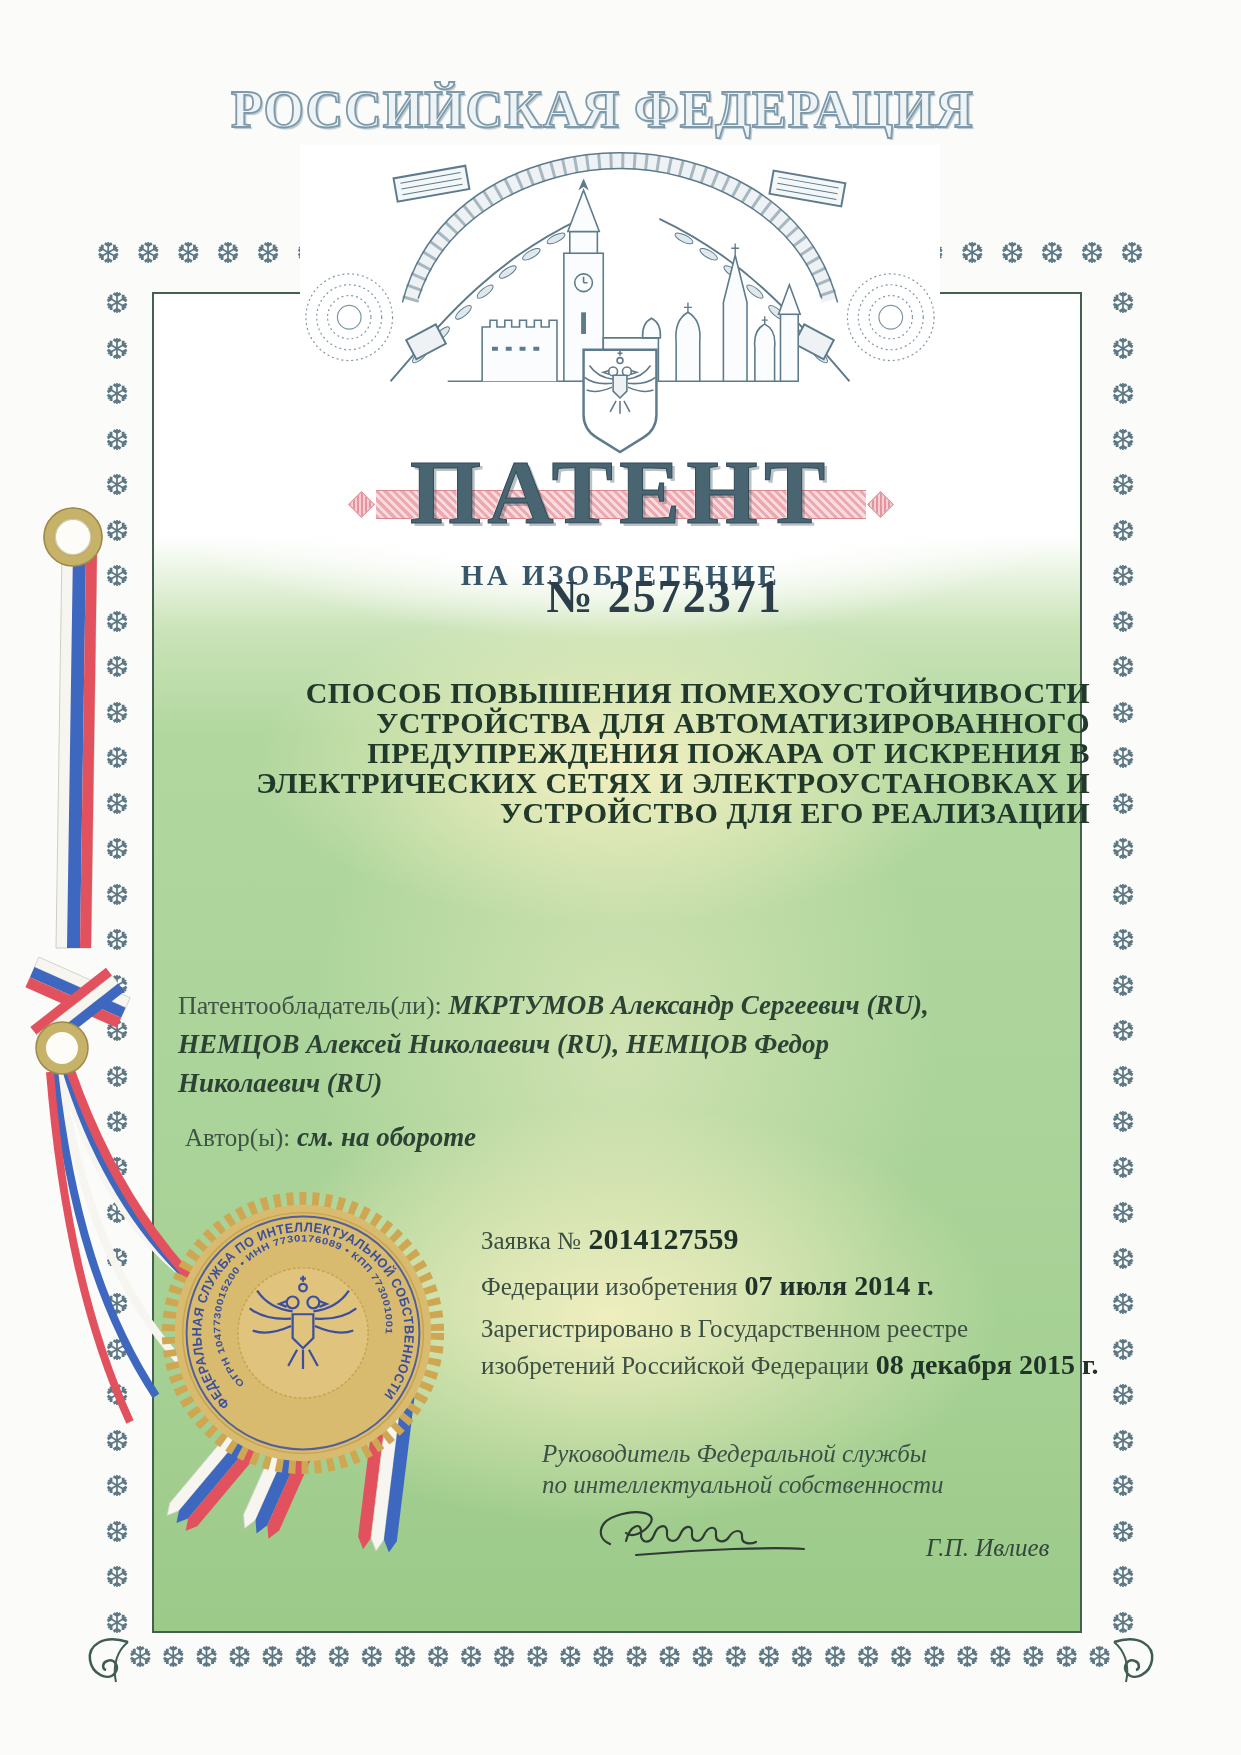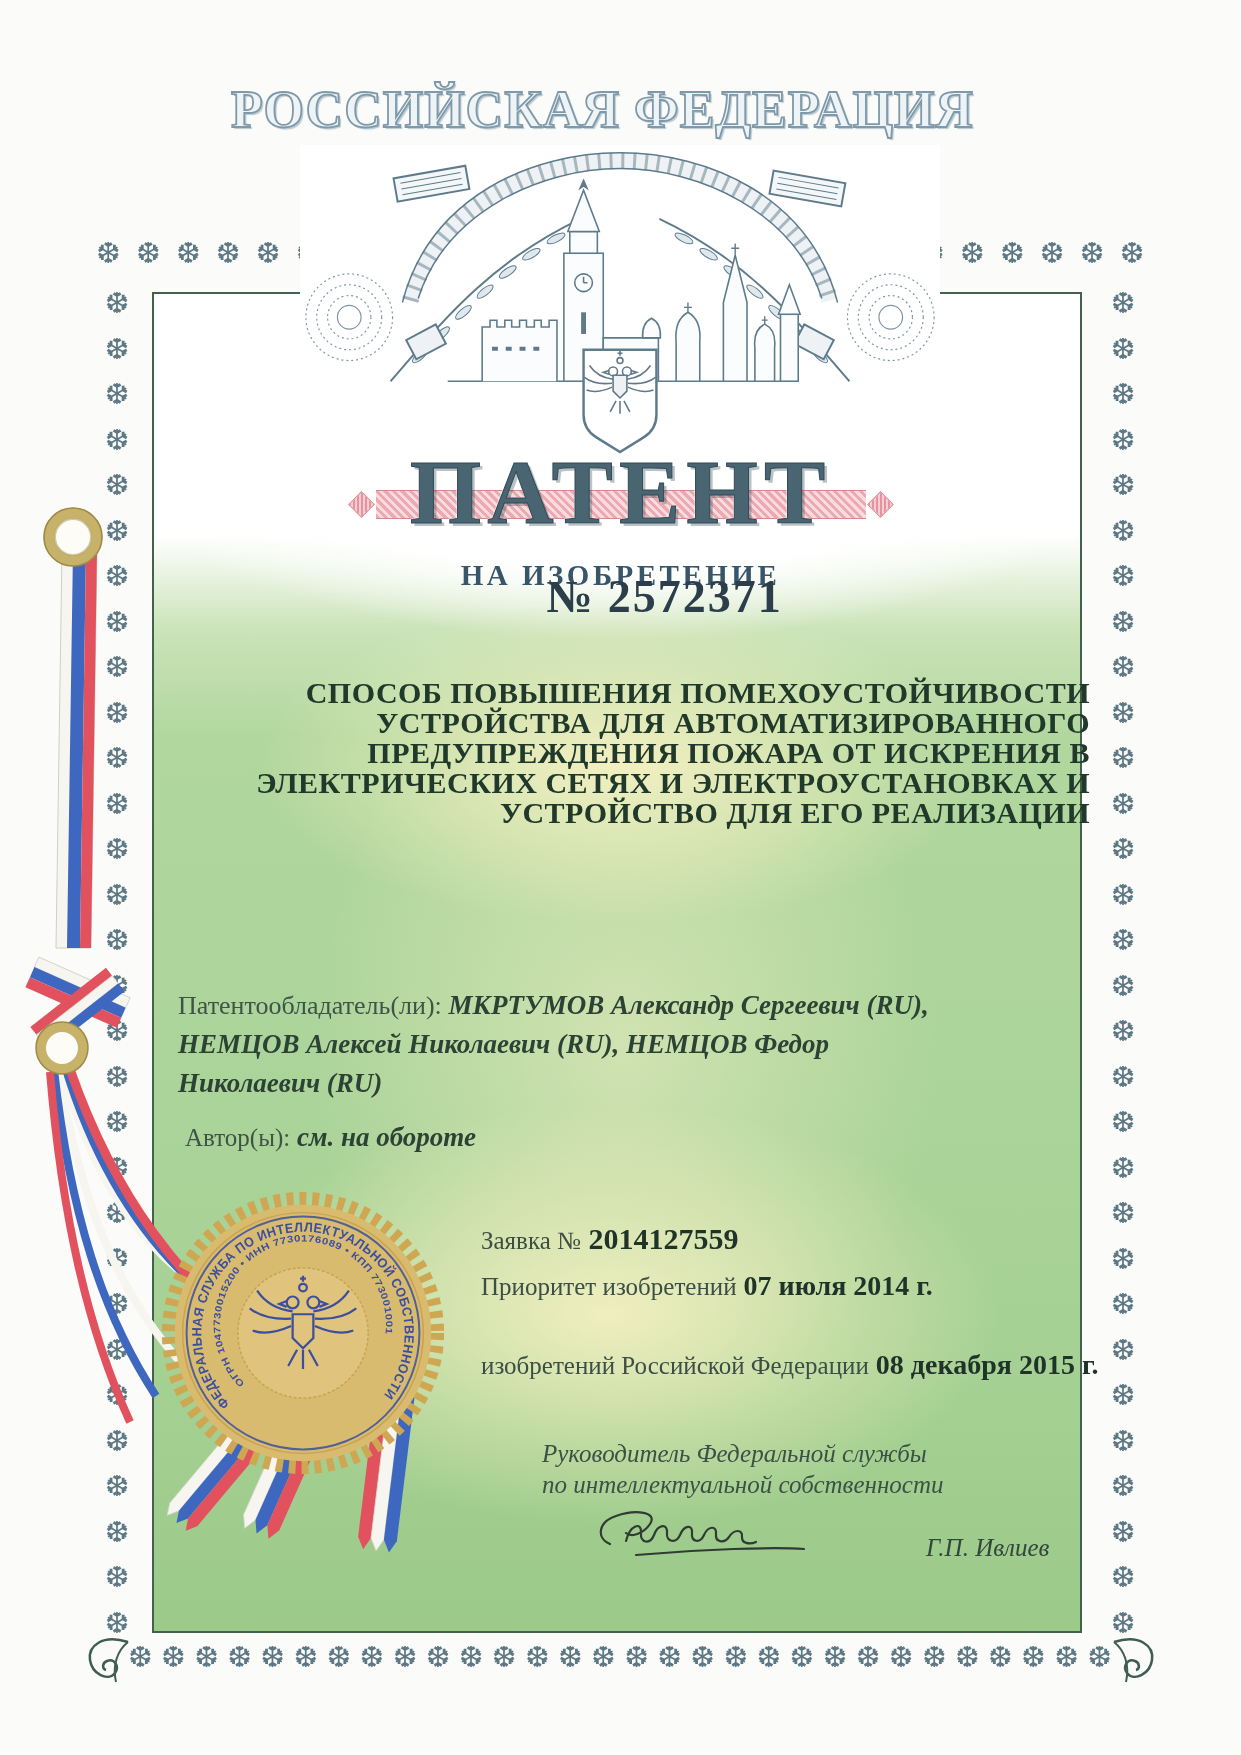--- a/index.html
+++ b/index.html
@@ -316,21 +316,22 @@
 ЭЛЕКТРИЧЕСКИХ СЕТЯХ И ЭЛЕКТРОУСТАНОВКАХ И
 УСТРОЙСТВО ДЛЯ ЕГО РЕАЛИЗАЦИИ</div>
 
   <div class="holder"><span>Патентообладатель(ли):</span><span class="val"> МКРТУМОВ Александр Сергеевич (RU),
 НЕМЦОВ Алексей Николаевич (RU), НЕМЦОВ Федор
 Николаевич (RU)</span></div>
 
   <div class="authors"><span>Автор(ы):</span><span class="val"> см. на обороте</span></div>
 
   <div class="detail d-app"><span>Заявка №</span><span class="b"> 2014127559</span></div>
-  <div class="detail d-prio"><span>Приоритет изобретений</span><span class="bd"> 07 июля 2014 г.</span></div>
+  <div class="detail d-prio"><span>Федерации изобретения</span><span class="bd"> 07 июля 2014 г.</span></div>
+  <div class="detail d-reg1">Зарегистрировано в Государственном реестре</div>
   <div class="detail d-reg2"><span>изобретений Российской Федерации</span><span class="bi">  08 декабря 2015 г.</span></div>
 
   <div class="signer-title">
     <div>Руководитель Федеральной службы</div>
     <div>по интеллектуальной собственности</div>
   </div>
   <svg class="signature" width="300" height="72" viewBox="0 0 300 72">
     <g fill="none" stroke="#2f3b33" stroke-width="2.2" stroke-linecap="round">
       <path d="M18,46 C4,40 6,24 24,18 C44,11 66,14 58,26 C52,35 40,40 34,35"></path>
       <path d="M34,43 c4,-16 16,-20 15,-8 c-1,10 9,12 13,2 c4,-11 14,-12 13,-2 c-1,9 9,11 13,2 c4,-10 13,-11 12,-2 c-1,9 8,11 12,2 c4,-9 13,-10 12,-1 c-1,8 8,10 13,3 c5,-8 14,-8 13,0 c-0.5,6 7,8 14,5"></path>

